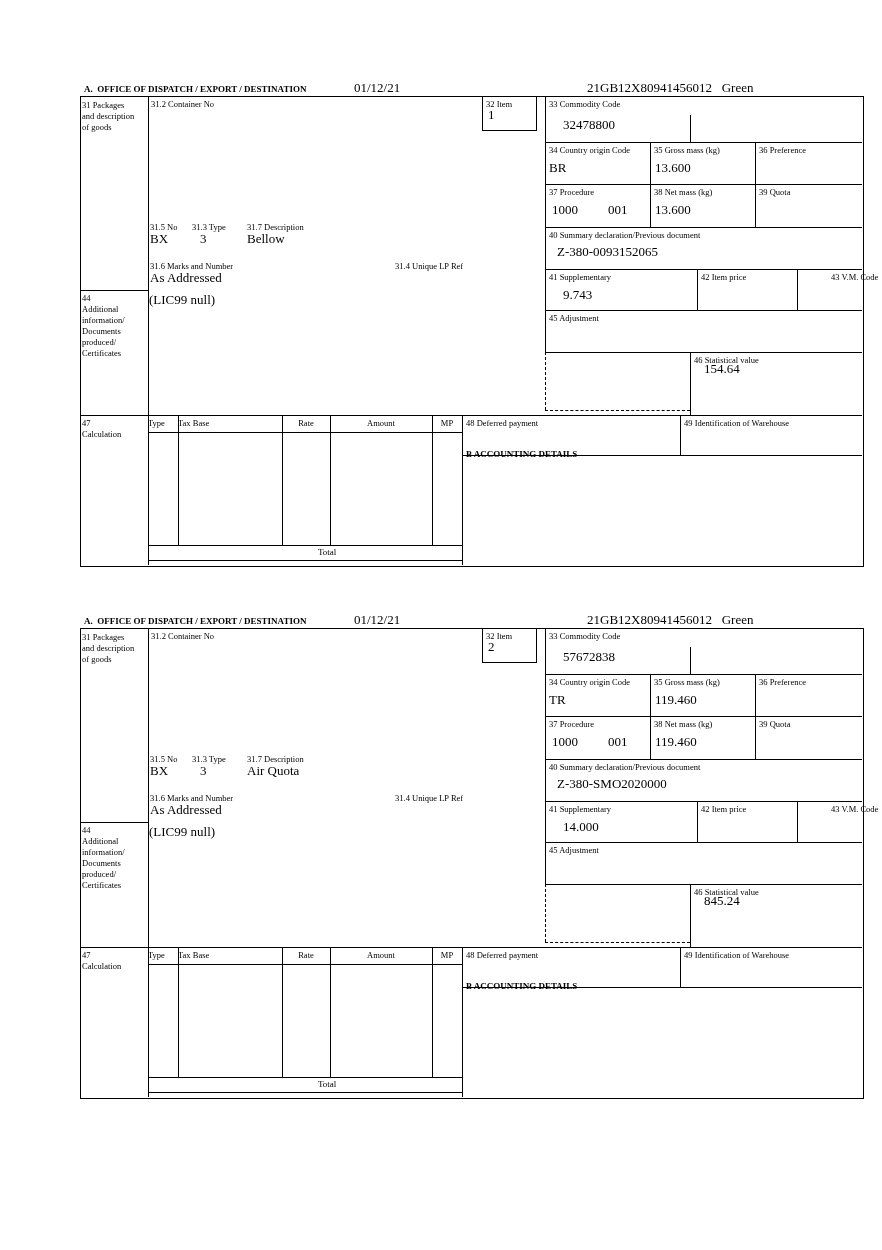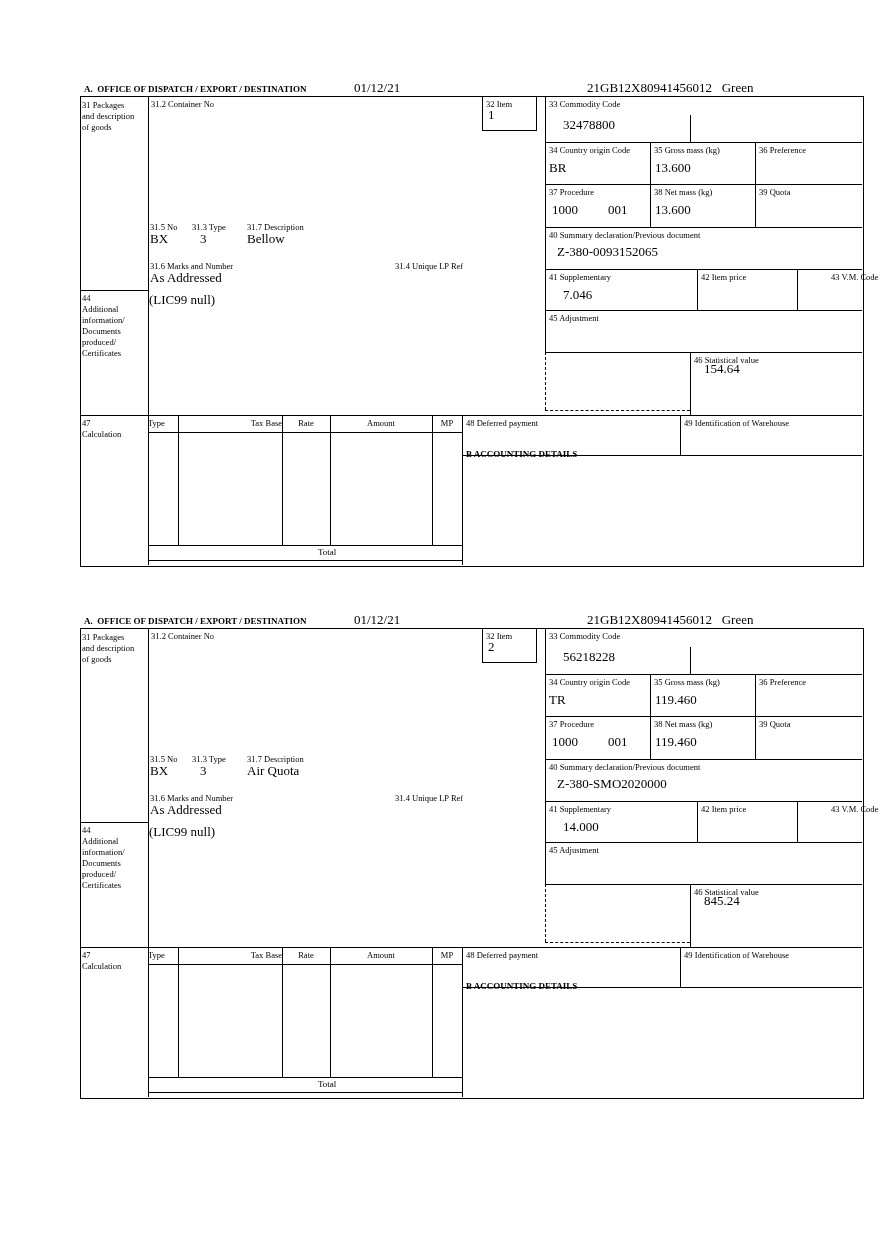--- a/index.html
+++ b/index.html
@@ -82,21 +82,21 @@
 .p-40l{left:469px;top:150px}
 .p-40v{left:477px;top:165px}
 .p-41l{left:469px;top:192px}
 .p-41v{left:483px;top:208px}
 .p-42l{left:621px;top:192px}
 .p-43l{left:751px;top:192px}
 .p-45l{left:469px;top:233px}
 .p-46l{left:614px;top:275px}
 .p-46v{left:624px;top:282px}
 .p-th1{left:68px;top:338px;width:30px;}
-.p-th2{left:98px;top:338px;width:104px;text-align:right}
+.p-th2{left:98px;top:338px;width:104px;text-align:left}
 .p-th3{left:202px;top:338px;width:48px;text-align:center}
 .p-th4{left:250px;top:338px;width:102px;text-align:center}
 .p-th5{left:352px;top:338px;width:30px;text-align:center}
 .p-total{left:238px;top:467px;font-size:9px}
 .p-48l{left:386px;top:338px}
 .p-49l{left:604px;top:338px}
 .p-acct{left:386px;top:369px;font-size:9px;font-weight:bold}
 </style>
 </head>
 <body>
@@ -164,21 +164,21 @@
   <div class="lbl p-36l">36 Preference</div>
   <div class="lbl p-37l">37 Procedure</div>
   <div class="val p-37v">1000</div>
   <div class="val p-37v2">001</div>
   <div class="lbl p-38l">38 Net mass (kg)</div>
   <div class="val p-38v">13.600</div>
   <div class="lbl p-39l">39 Quota</div>
   <div class="lbl p-40l">40 Summary declaration/Previous document</div>
   <div class="val p-40v">Z-380-0093152065</div>
   <div class="lbl p-41l">41 Supplementary</div>
-  <div class="val p-41v">7.046</div>
+  <div class="val p-41v">9.743</div>
   <div class="lbl p-42l">42 Item price</div>
   <div class="lbl p-43l">43 V.M. Code</div>
   <div class="lbl p-45l">45 Adjustment</div>
   <div class="lbl p-46l">46 Statistical value</div>
   <div class="val p-46v">154.64</div>
   <div class="lbl p-th1">Type</div>
   <div class="lbl p-th2">Tax Base</div>
   <div class="lbl p-th3">Rate</div>
   <div class="lbl p-th4">Amount</div>
   <div class="lbl p-th5">MP</div>
@@ -236,21 +236,21 @@
   <div class="lbl p-313">31.3 Type</div>
   <div class="lbl p-317">31.7 Description</div>
   <div class="val p-315v">BX</div>
   <div class="val p-313v">3</div>
   <div class="val p-317v">Air Quota</div>
   <div class="lbl p-316">31.6 Marks and Number</div>
   <div class="lbl p-314">31.4 Unique LP Ref</div>
   <div class="val p-316v">As Addressed</div>
   <div class="val p-44v">(LIC99 null)</div>
   <div class="lbl p-33l">33 Commodity Code</div>
-  <div class="val p-33v">56218228</div>
+  <div class="val p-33v">57672838</div>
   <div class="lbl p-34l">34 Country origin Code</div>
   <div class="val p-34v">TR</div>
   <div class="lbl p-35l">35 Gross mass (kg)</div>
   <div class="val p-35v">119.460</div>
   <div class="lbl p-36l">36 Preference</div>
   <div class="lbl p-37l">37 Procedure</div>
   <div class="val p-37v">1000</div>
   <div class="val p-37v2">001</div>
   <div class="lbl p-38l">38 Net mass (kg)</div>
   <div class="val p-38v">119.460</div>

